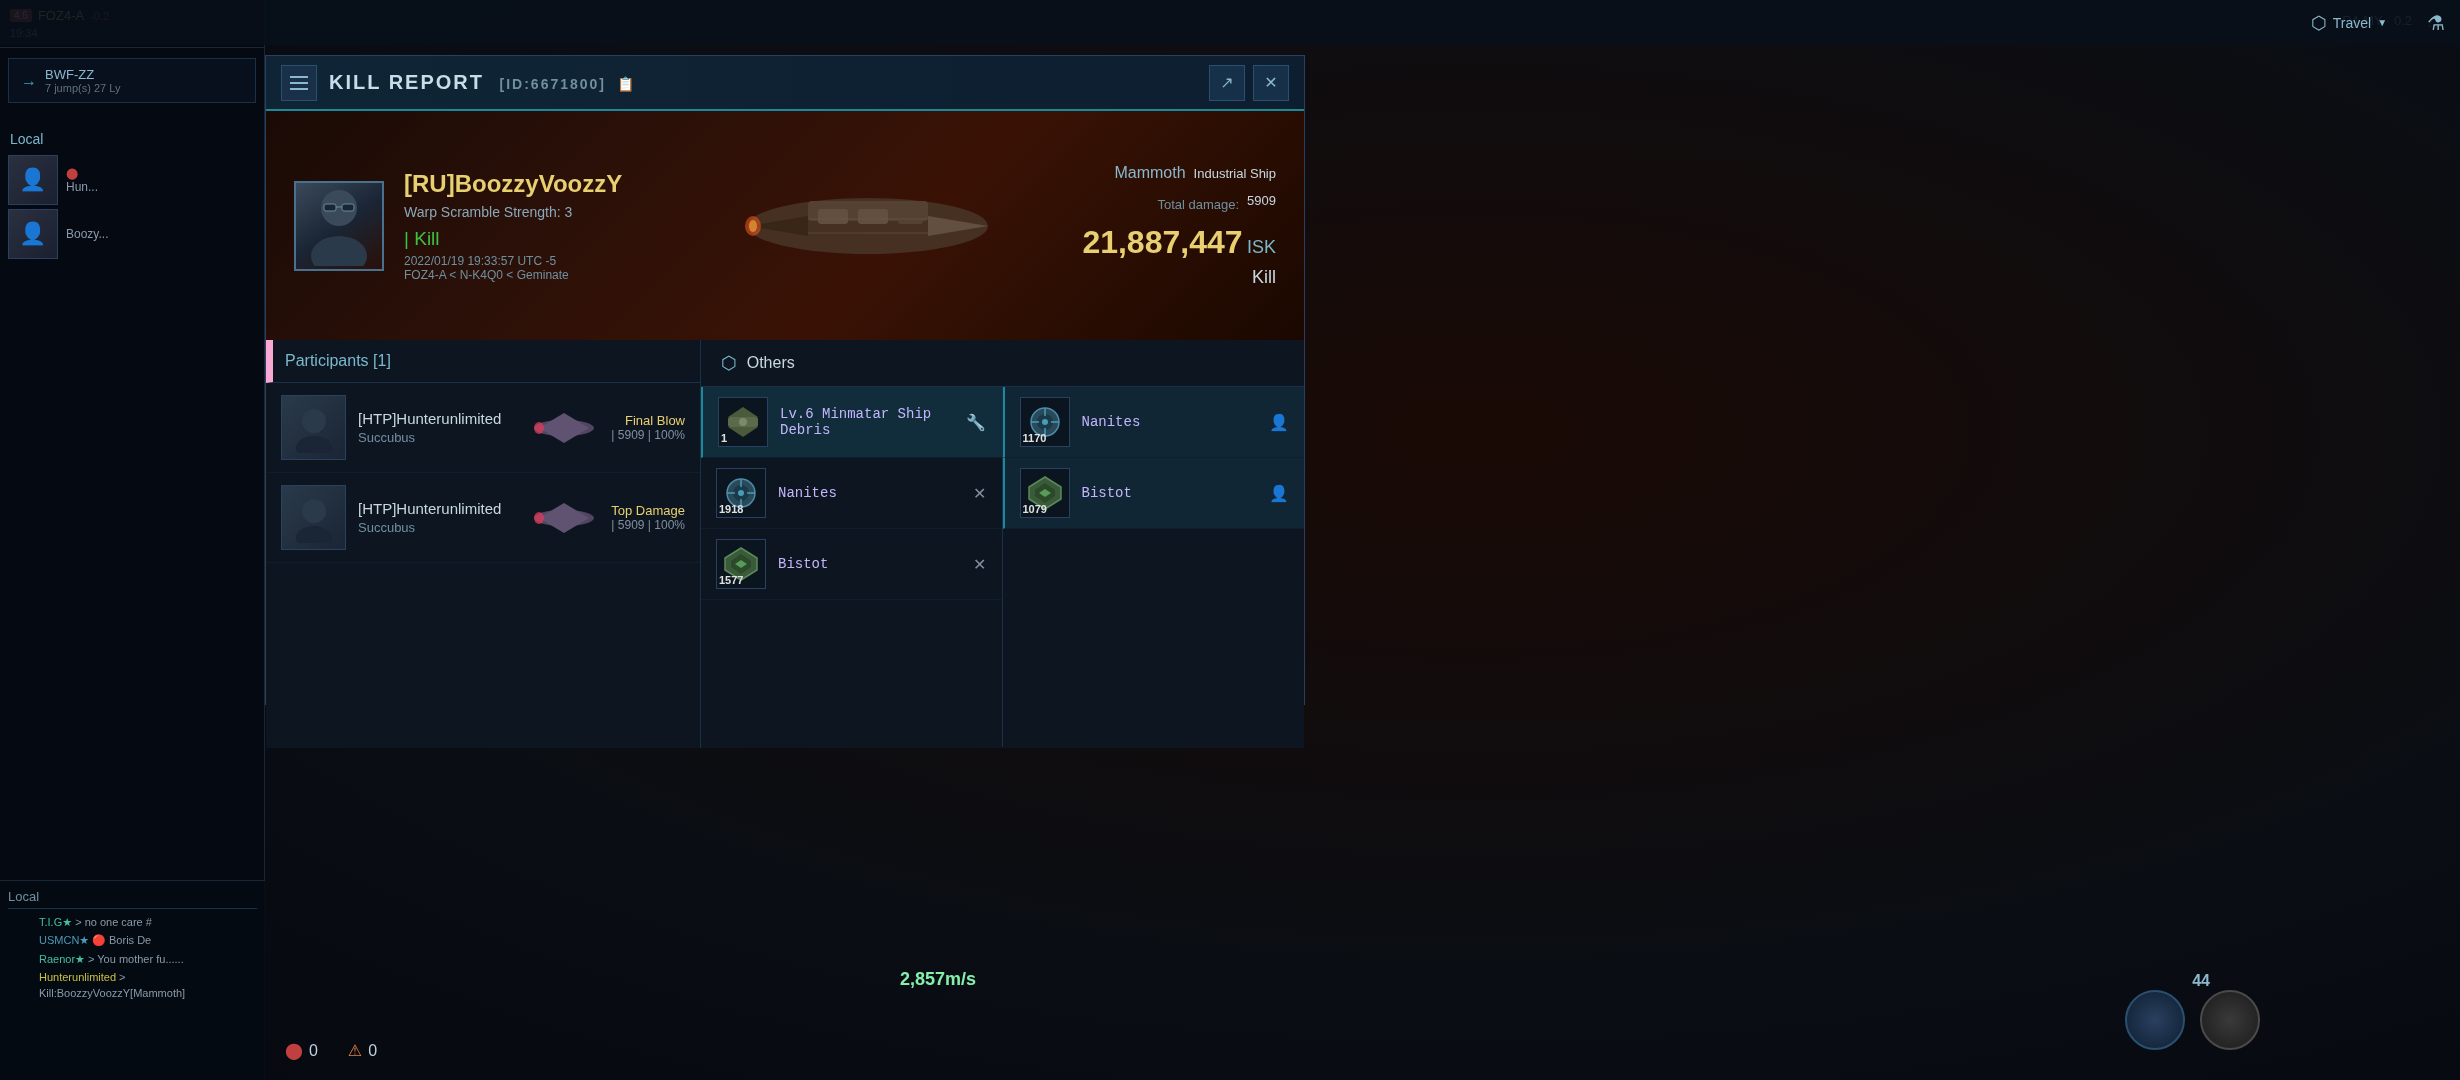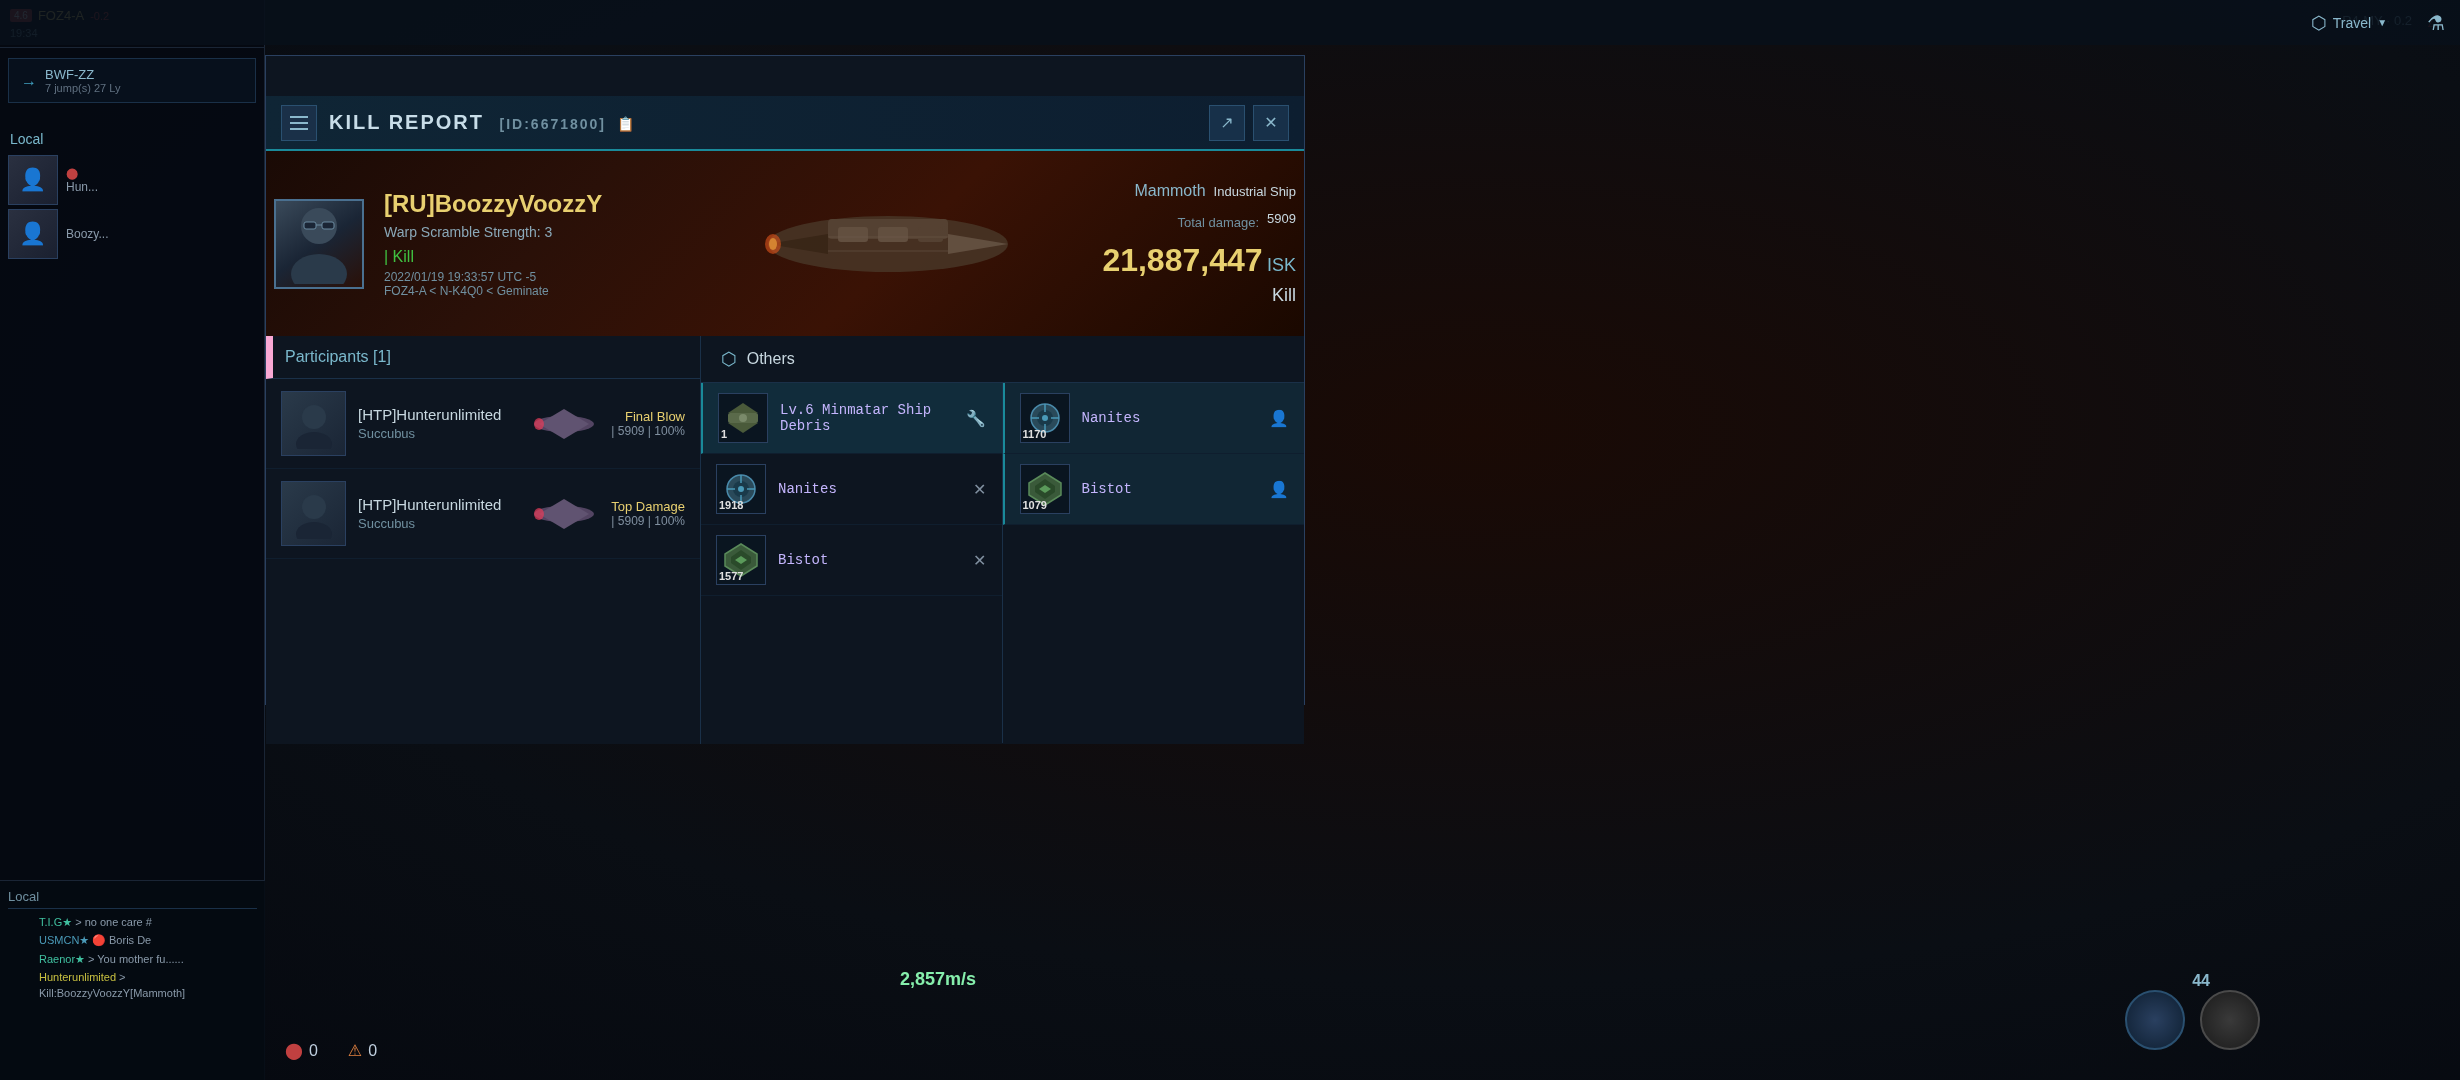--- a/index.html
+++ b/index.html
@@ -59,21 +59,20 @@
 
     
     .modal-header {
       height: 55px;
       background: linear-gradient(90deg, #0f2535 0%, #0d1e30 100%);
       border-bottom: 2px solid #1a8a9a;
       display: flex;
       align-items: center;
       padding: 0 15px;
       gap: 12px;
-      margin-top: 40px;
     }
 
     .hamburger-btn {
       width: 36px;
       height: 36px;
       background: #1a3048;
       border: 1px solid #2a5070;
       cursor: pointer;
       display: flex;
       flex-direction: column;
@@ -111,25 +110,25 @@
       cursor: pointer;
       display: flex;
       align-items: center;
       justify-content: center;
       color: #8ab8cc;
       font-size: 16px;
     }
 
     
     .kill-header {
-      height: 185px;
+      height: 229px;
       background: linear-gradient(135deg, #1a0a05 0%, #2a1008 30%, #3a1205 60%, #1a0800 100%);
       display: flex;
       align-items: center;
-      padding: 15px 8px;
+      padding: 15px 28px;
       gap: 20px;
       position: relative;
       overflow: hidden;
     }
 
     .victim-avatar {
       width: 90px;
       height: 90px;
       border: 2px solid #4a7090;
       background: linear-gradient(135deg, #2a3a4a, #1a2535);
@@ -160,21 +159,21 @@
     }
 
     .victim-detail {
       color: #8aa8b8;
       font-size: 14px;
       margin-bottom: 4px;
     }
 
     .kill-type-badge {
       color: #40c040;
-      font-size: 16px;
+      font-size: 19px;
       margin-top: 8px;
     }
 
     .kill-date {
       color: #7090a0;
       font-size: 12px;
       margin-top: 4px;
     }
 
     .kill-location {

